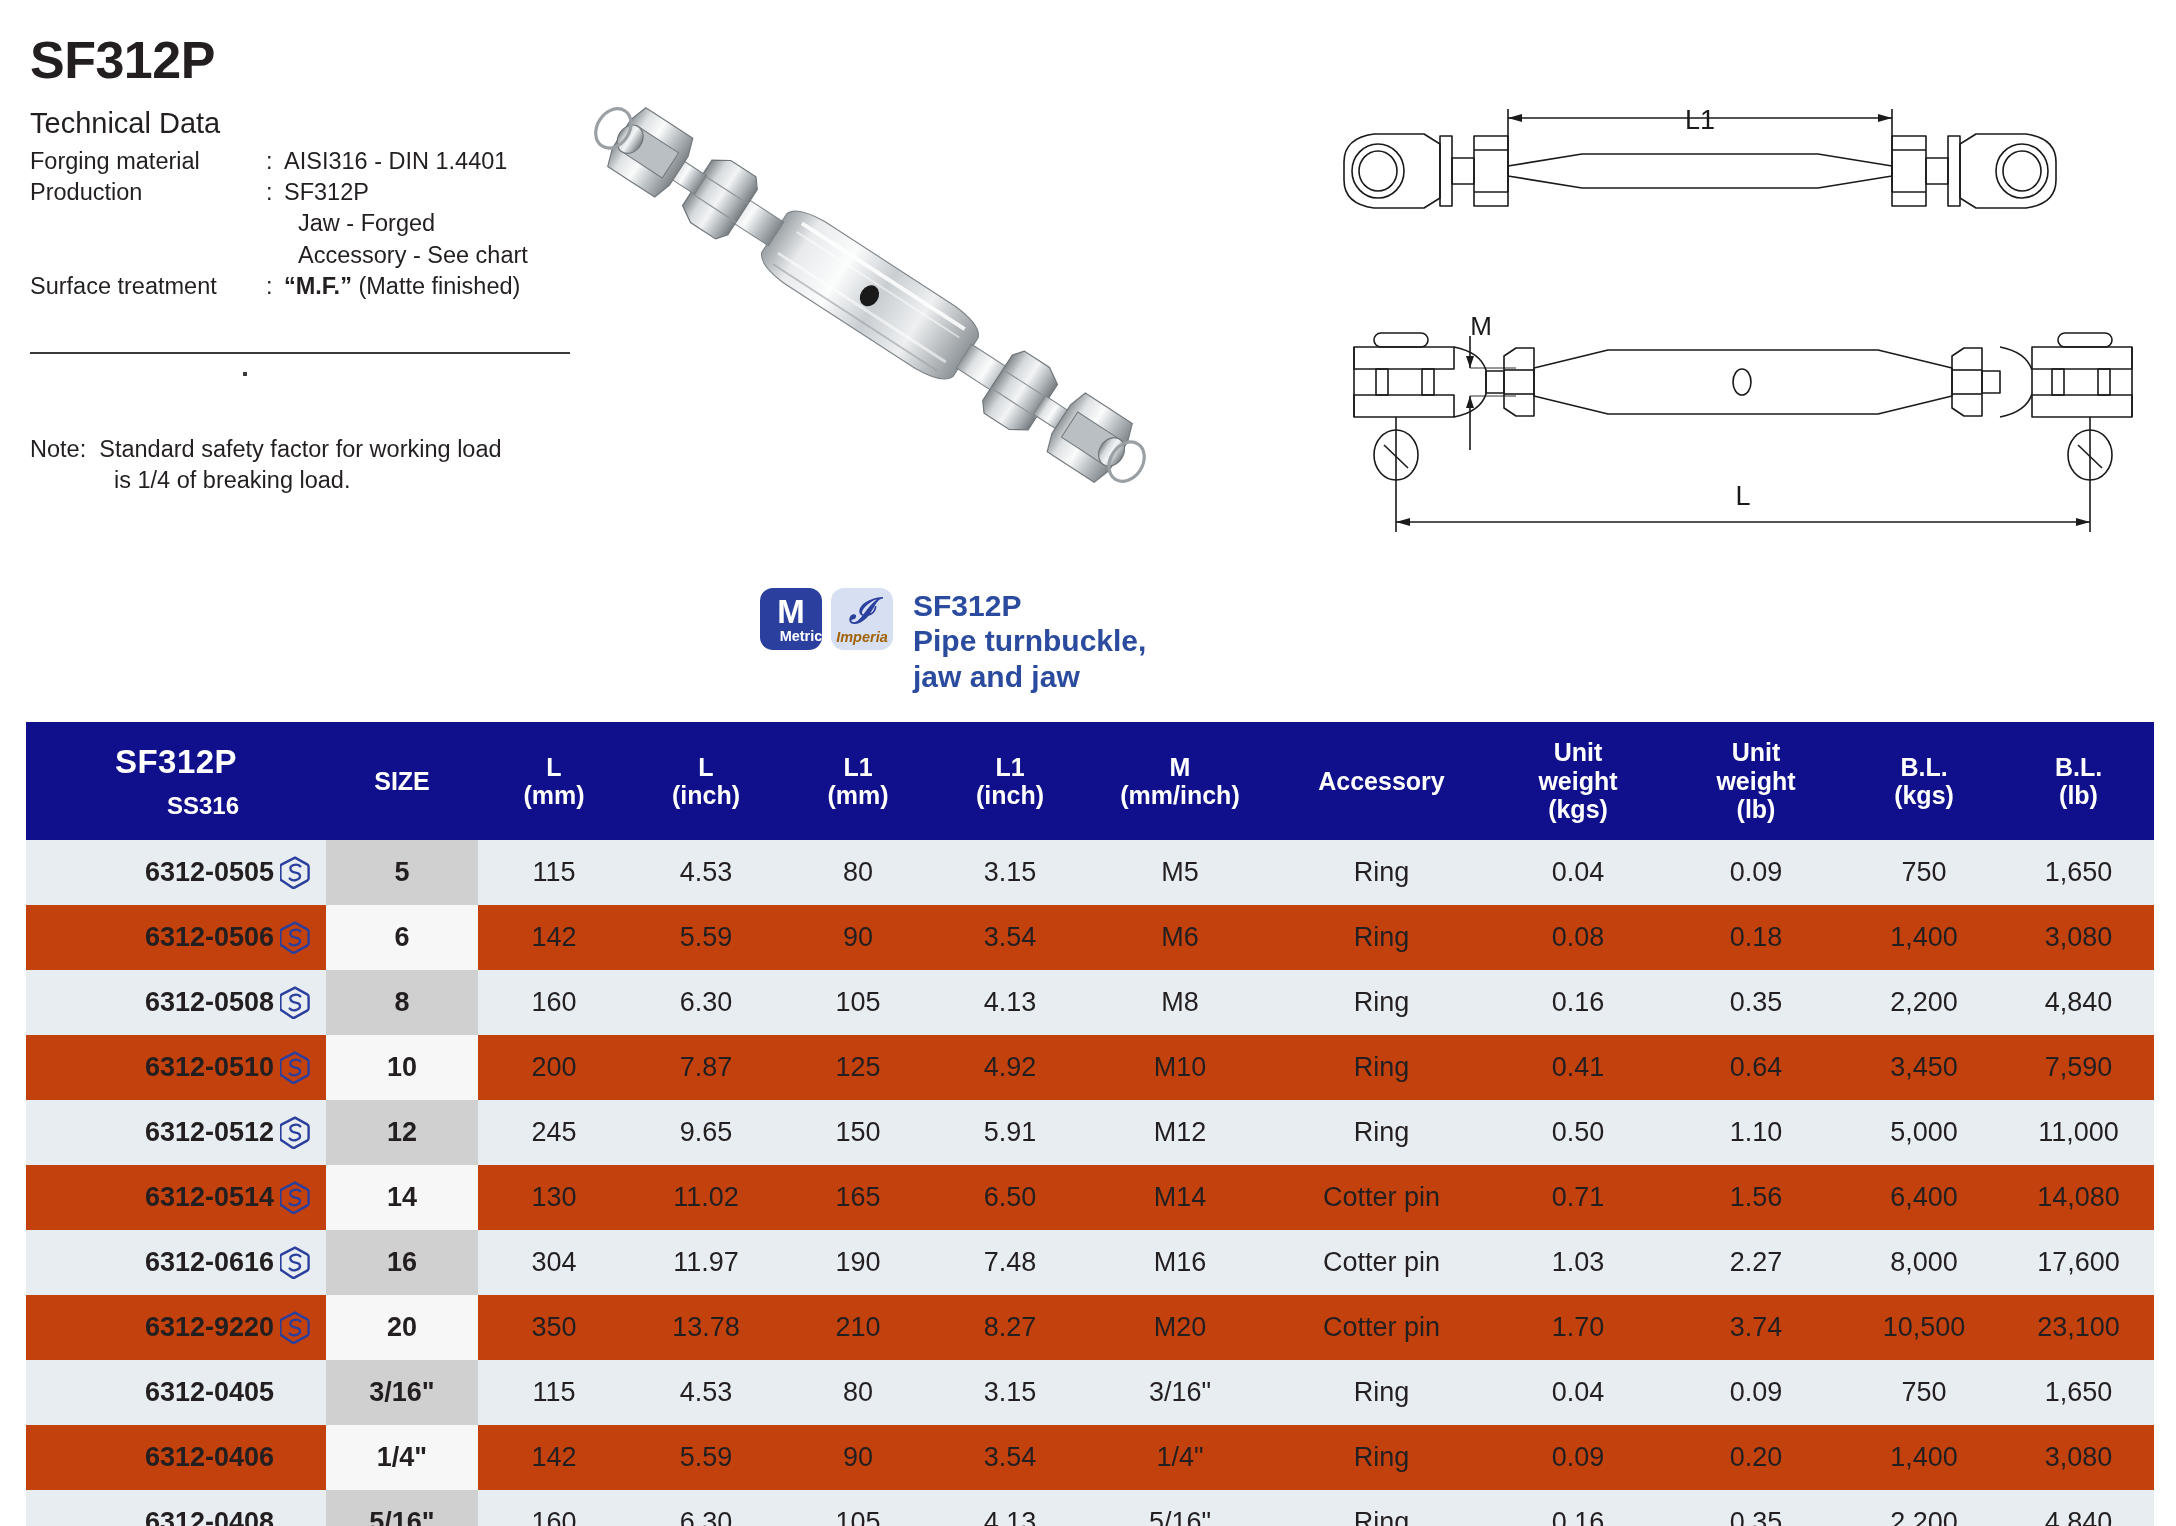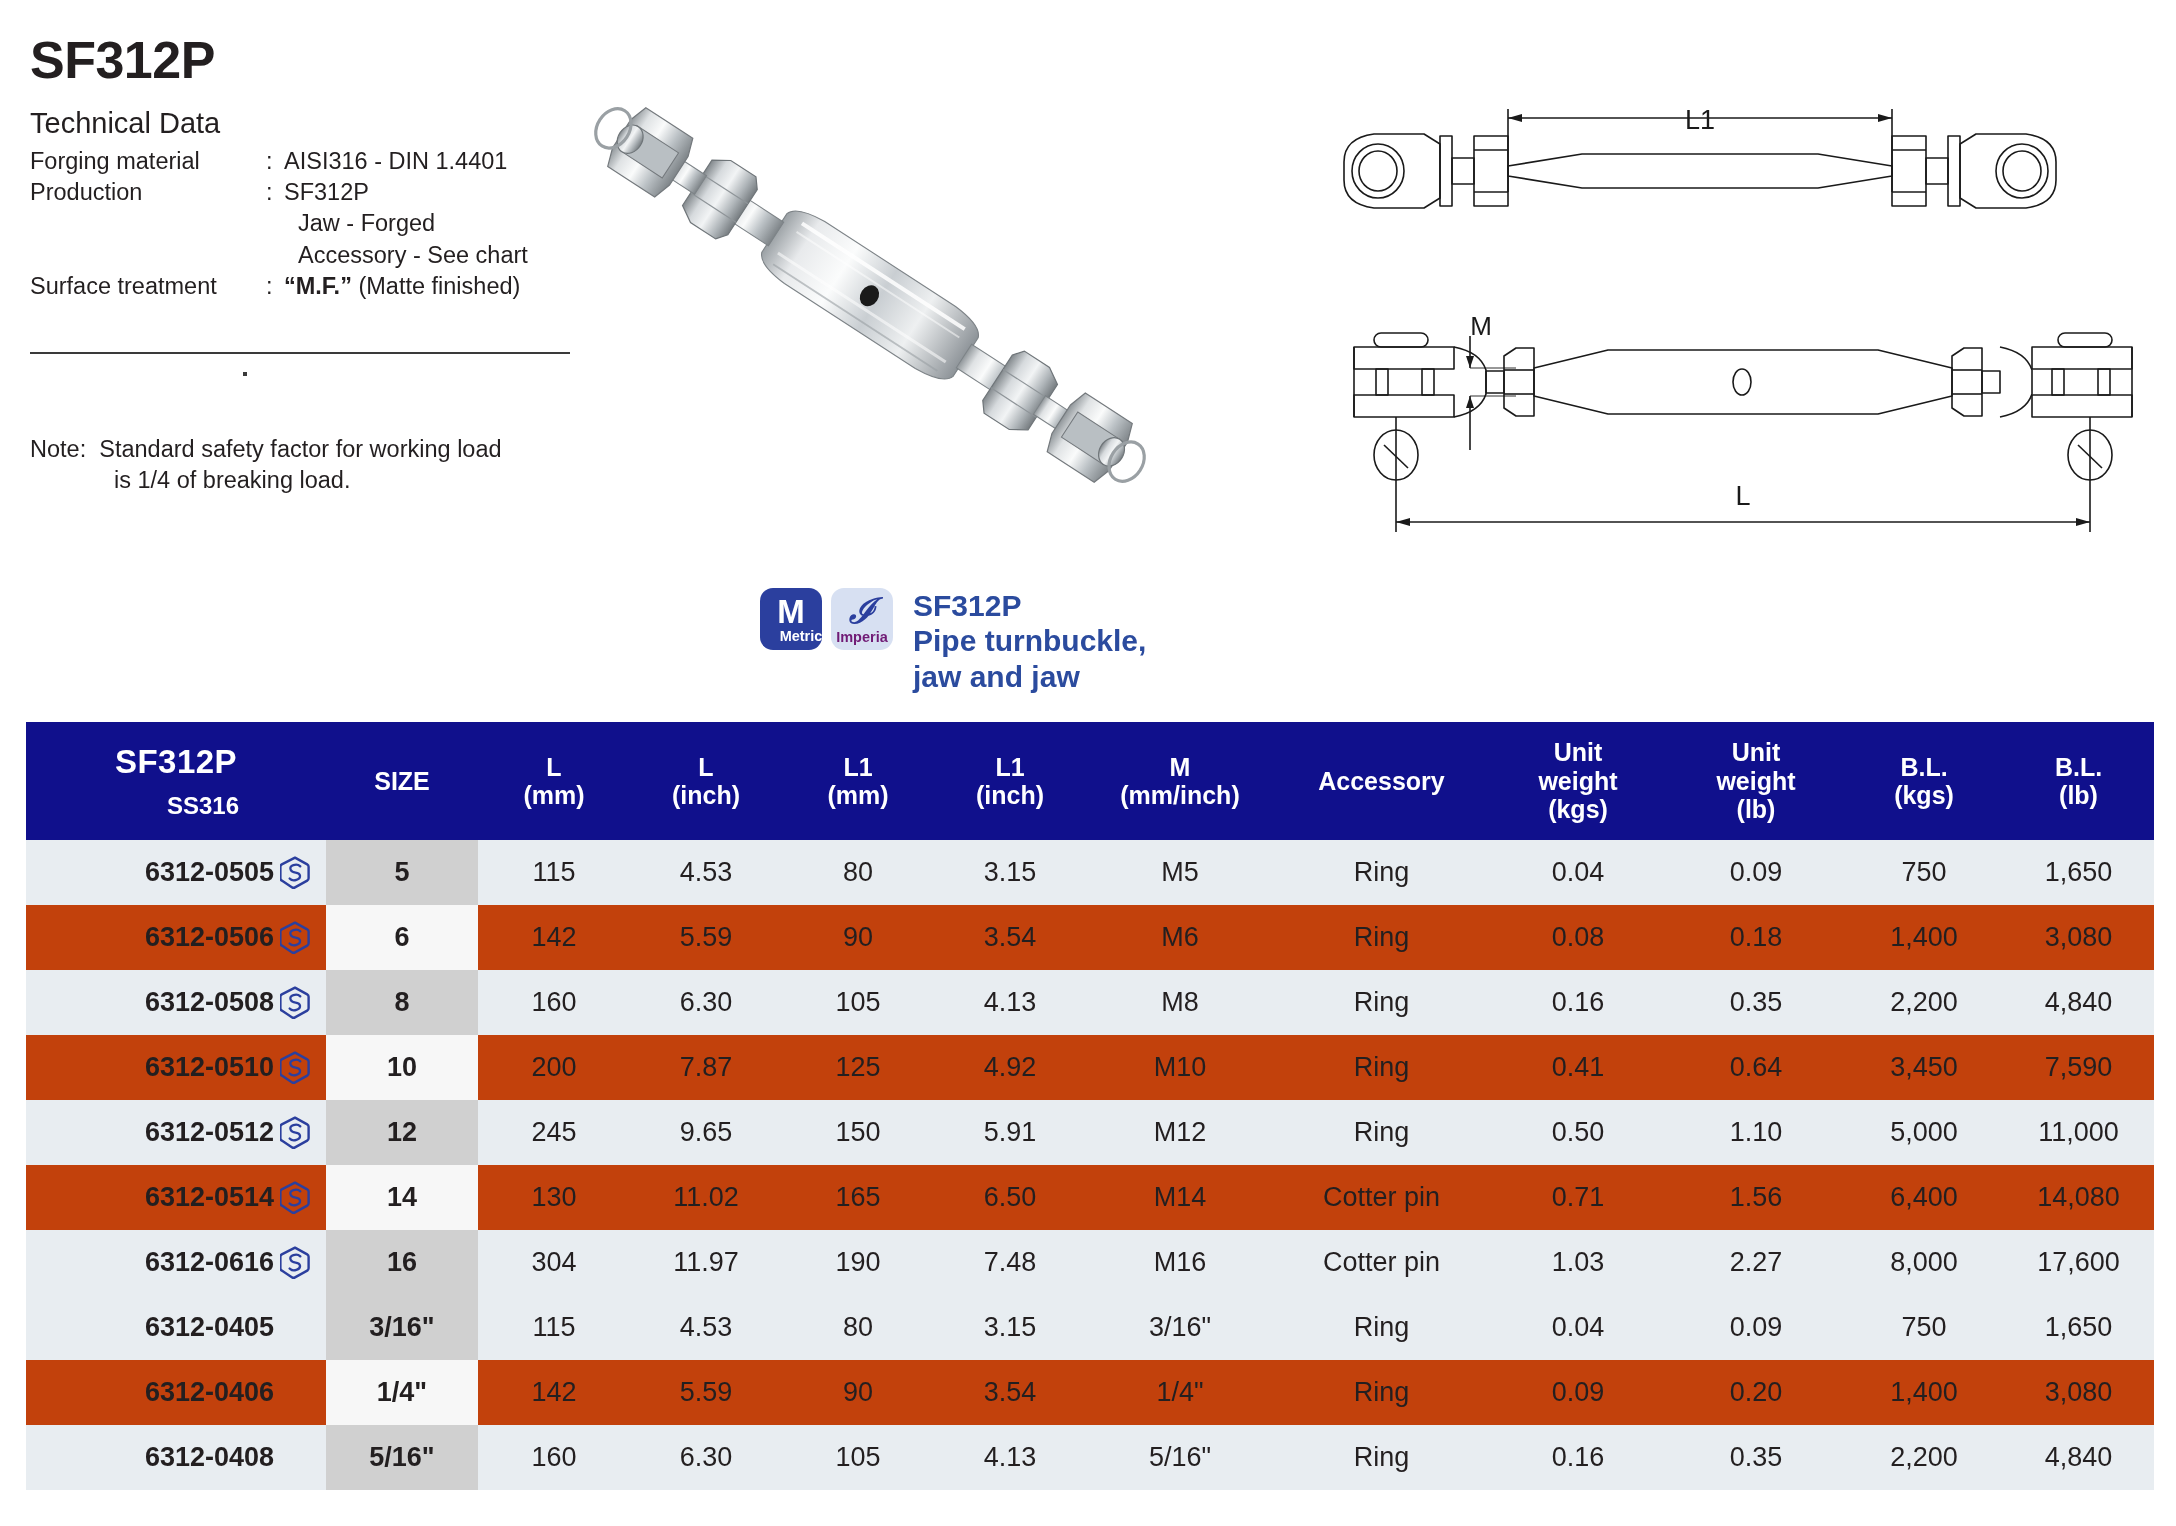--- a/index.html
+++ b/index.html
@@ -137,21 +137,22 @@
     font-size: 35px;
   }
   .badge-caption {
     font-size: 14.5px;
     font-weight: bold;
     line-height: 1;
     margin-top: 2px;
   }
   .badge-metric .badge-caption { color: #ffffff; padding-left: 20px; }
   .badge-imperial .badge-caption {
-    color: #701a75;
+    color: #a16207;
+    font-style: italic;
     text-align: right;
   }
   .caption-text {
     margin-left: 11px;
     font-size: 30px;
     font-weight: bold;
     line-height: 1.18;
     color: #2b4b9e;
   }
 
@@ -678,20 +679,40 @@
           <td>11.97</td>
           <td>190</td>
           <td>7.48</td>
           <td>M16</td>
           <td>Cotter pin</td>
           <td>1.03</td>
           <td>2.27</td>
           <td>8,000</td>
           <td>17,600</td>
         </tr>
+        <tr class="even">
+          <td class="code-cell"><span class="code-inner">
+              <span class="code-text">6312-9220</span>
+              <svg class="ss-icon" viewBox="0 0 30 33" xmlns="http://www.w3.org/2000/svg" aria-hidden="true">
+                <path d="M15 1.6 L27.2 8.4 Q28.6 9.2 28.6 10.8 L28.6 22.2 Q28.6 23.8 27.2 24.6 L15 31.4 Q13.6 32.2 12.2 31.4 L1.8 24.6 Q0.4 23.8 0.4 22.2 L0.4 10.8 Q0.4 9.2 1.8 8.4 Z" fill="none" stroke="#2b3f9e" stroke-width="2.4" stroke-linejoin="round"></path>
+                <path d="M20.3 10.4 Q17.6 7.6 13.4 9.1 Q9.4 10.5 10.6 13.6 Q11.6 16.2 15.6 16.6 Q19.6 17.0 20.0 19.6 Q20.4 22.6 16.4 23.9 Q12.2 25.3 9.6 22.5" fill="none" stroke="#2b3f9e" stroke-width="2.3" stroke-linecap="round"></path>
+              </svg>
+            </span></td>
+          <td class="size-cell">20</td>
+          <td>350</td>
+          <td>13.78</td>
+          <td>210</td>
+          <td>8.27</td>
+          <td>M20</td>
+          <td>Cotter pin</td>
+          <td>1.70</td>
+          <td>3.74</td>
+          <td>10,500</td>
+          <td>23,100</td>
+        </tr>
         <tr class="odd">
           <td class="code-cell"><span class="code-inner">
               <span class="code-text">6312-0405</span>
               <span class="ss-icon hidden"></span>
             </span></td>
           <td class="size-cell">3/16"</td>
           <td>115</td>
           <td>4.53</td>
           <td>80</td>
           <td>3.15</td>

